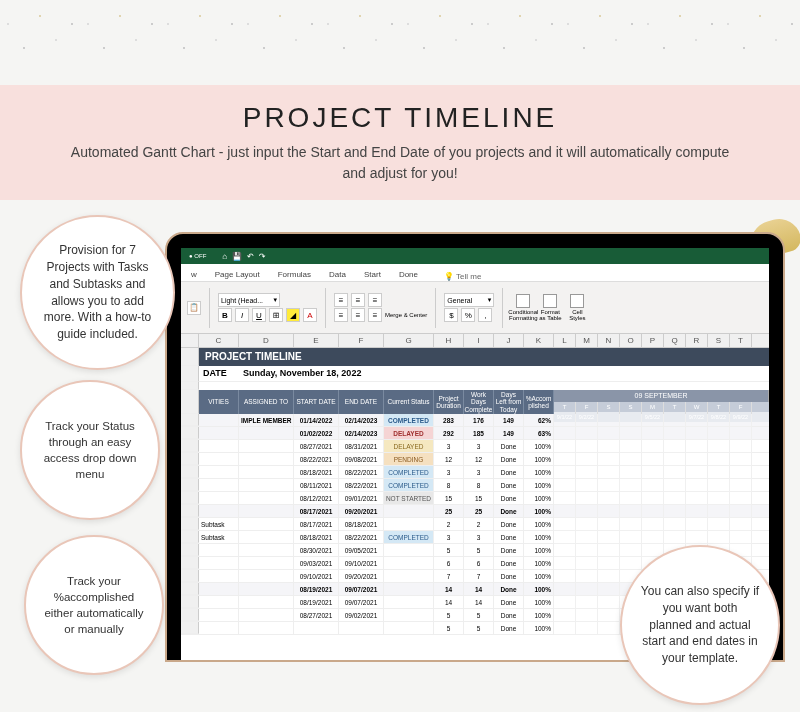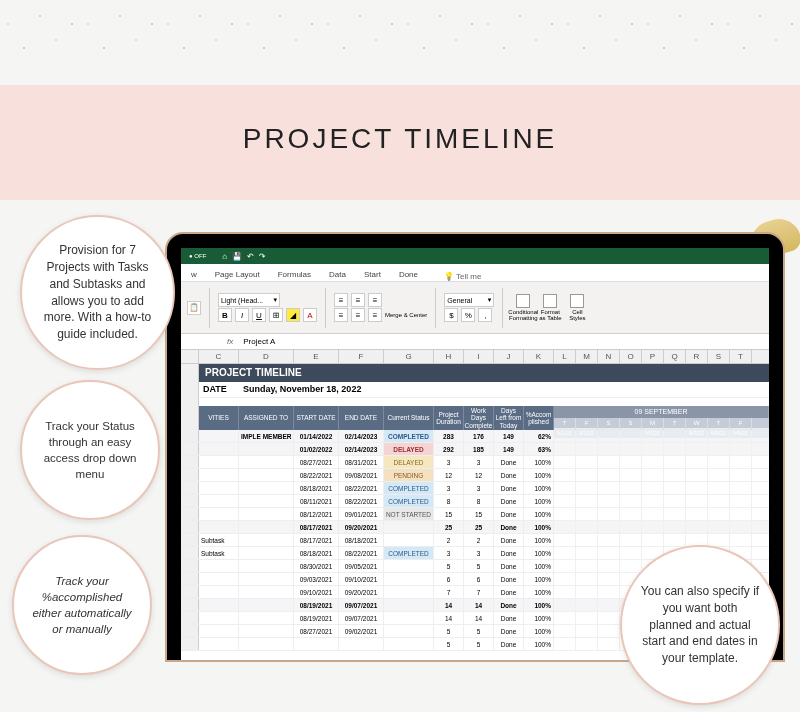--- a/index.html
+++ b/index.html
@@ -14,21 +14,21 @@
   background-size: 80px 80px; }
 
 .header-band { position: absolute; top: 85px; left: 0; right: 0; height: 115px; background: #f8e0dd; display: flex; flex-direction: column; align-items: center; justify-content: center; padding: 10px 60px; }
 .header-title { font-size: 28px; letter-spacing: 3px; font-weight: 400; color: #222; margin-bottom: 8px; }
 .header-sub { font-size: 14px; color: #444; text-align: center; line-height: 1.5; }
 
 .callout { position: absolute; width: 155px; height: 155px; border-radius: 50%; background: #fff; border: 2px solid #e9c6b8; display: flex; align-items: center; justify-content: center; text-align: center; padding: 18px; font-size: 12px; color: #333; line-height: 1.4; box-shadow: 0 2px 6px rgba(0,0,0,0.1); z-index: 10; }
 .callout-sm { width: 140px; height: 140px; font-size: 11.5px; padding: 16px; }
 .c1 { top: 215px; left: 20px; }
 .c2 { top: 380px; left: 20px; }
-.c3 { top: 535px; left: 12px; font-style: italic; }
+.c3 { top: 535px; left: 24px; }
 .c4 { top: 545px; right: 20px; width: 160px; height: 160px; }
 
 .laptop { position: absolute; top: 232px; left: 165px; width: 620px; height: 460px; z-index: 5; }
 .laptop-screen { width: 100%; height: 430px; background: #000; border-radius: 18px 18px 0 0; padding: 14px 14px 0 14px; border: 2px solid #c9a88a; }
 .screen-inner { width: 100%; height: 100%; background: #fff; overflow: hidden; position: relative; }
 
 .excel-titlebar { height: 16px; background: #185c37; display: flex; align-items: center; padding: 0 8px; gap: 6px; }
 .tb-icons { display: flex; gap: 5px; margin-left: 10px; }
 .tb-icon { color: #fff; font-size: 8px; }
 
@@ -88,20 +88,21 @@
 .lamp-shade { width: 50px; height: 35px; background: linear-gradient(#e8d090, #d4b860); border-radius: 25px 25px 15px 15px; position: absolute; top: 10px; right: 10px; transform: rotate(-15deg); }
 .lamp-arm { width: 3px; height: 60px; background: #c9a88a; position: absolute; top: 40px; right: 30px; transform: rotate(10deg); }
 </style>
 </head>
 <body>
 
 <div class="stars-bg"></div>
 
 <div class="header-band">
   <div class="header-title">PROJECT TIMELINE</div>
+  <div class="header-sub">Automated Gantt Chart - just input the Start and End Date of you projects and it will automatically compute and adjust for you!</div>
 </div>
 
 <div class="callout c1">Provision for 7 Projects with Tasks and Subtasks and allows you to add more. With a how-to guide included.</div>
 <div class="callout callout-sm c2">Track your Status through an easy access drop down menu</div>
 <div class="callout callout-sm c3">Track your %accomplished either automatically or manually</div>
 <div class="callout c4">You can also specify if you want both planned and actual start and end dates in your template.</div>
 
 <div class="lamp">
   <div class="lamp-shade"></div>
   <div class="lamp-arm"></div>
@@ -192,25 +193,20 @@
               <div class="cf-ico"></div>
               <span>Format as Table</span>
             </div>
           <div class="cf-btn">
               <div class="cf-ico"></div>
               <span>Cell Styles</span>
             </div>
         </div>
       </div>
 
-      <div class="formula-bar">
-        <div class="name-box"></div>
-        <div class="fx-label">fx</div>
-        <div class="fx-input">Project A</div>
-      </div>
 
       <div class="col-headers">
         <div class="corner"></div>
         <div id="col-headers-inner" style="display:flex;">
             <div class="col-h" style="width: 40px;">C</div>
             <div class="col-h" style="width: 55px;">D</div>
             <div class="col-h" style="width: 45px;">E</div>
             <div class="col-h" style="width: 45px;">F</div>
             <div class="col-h" style="width: 50px;">G</div>
             <div class="col-h" style="width: 30px;">H</div>

